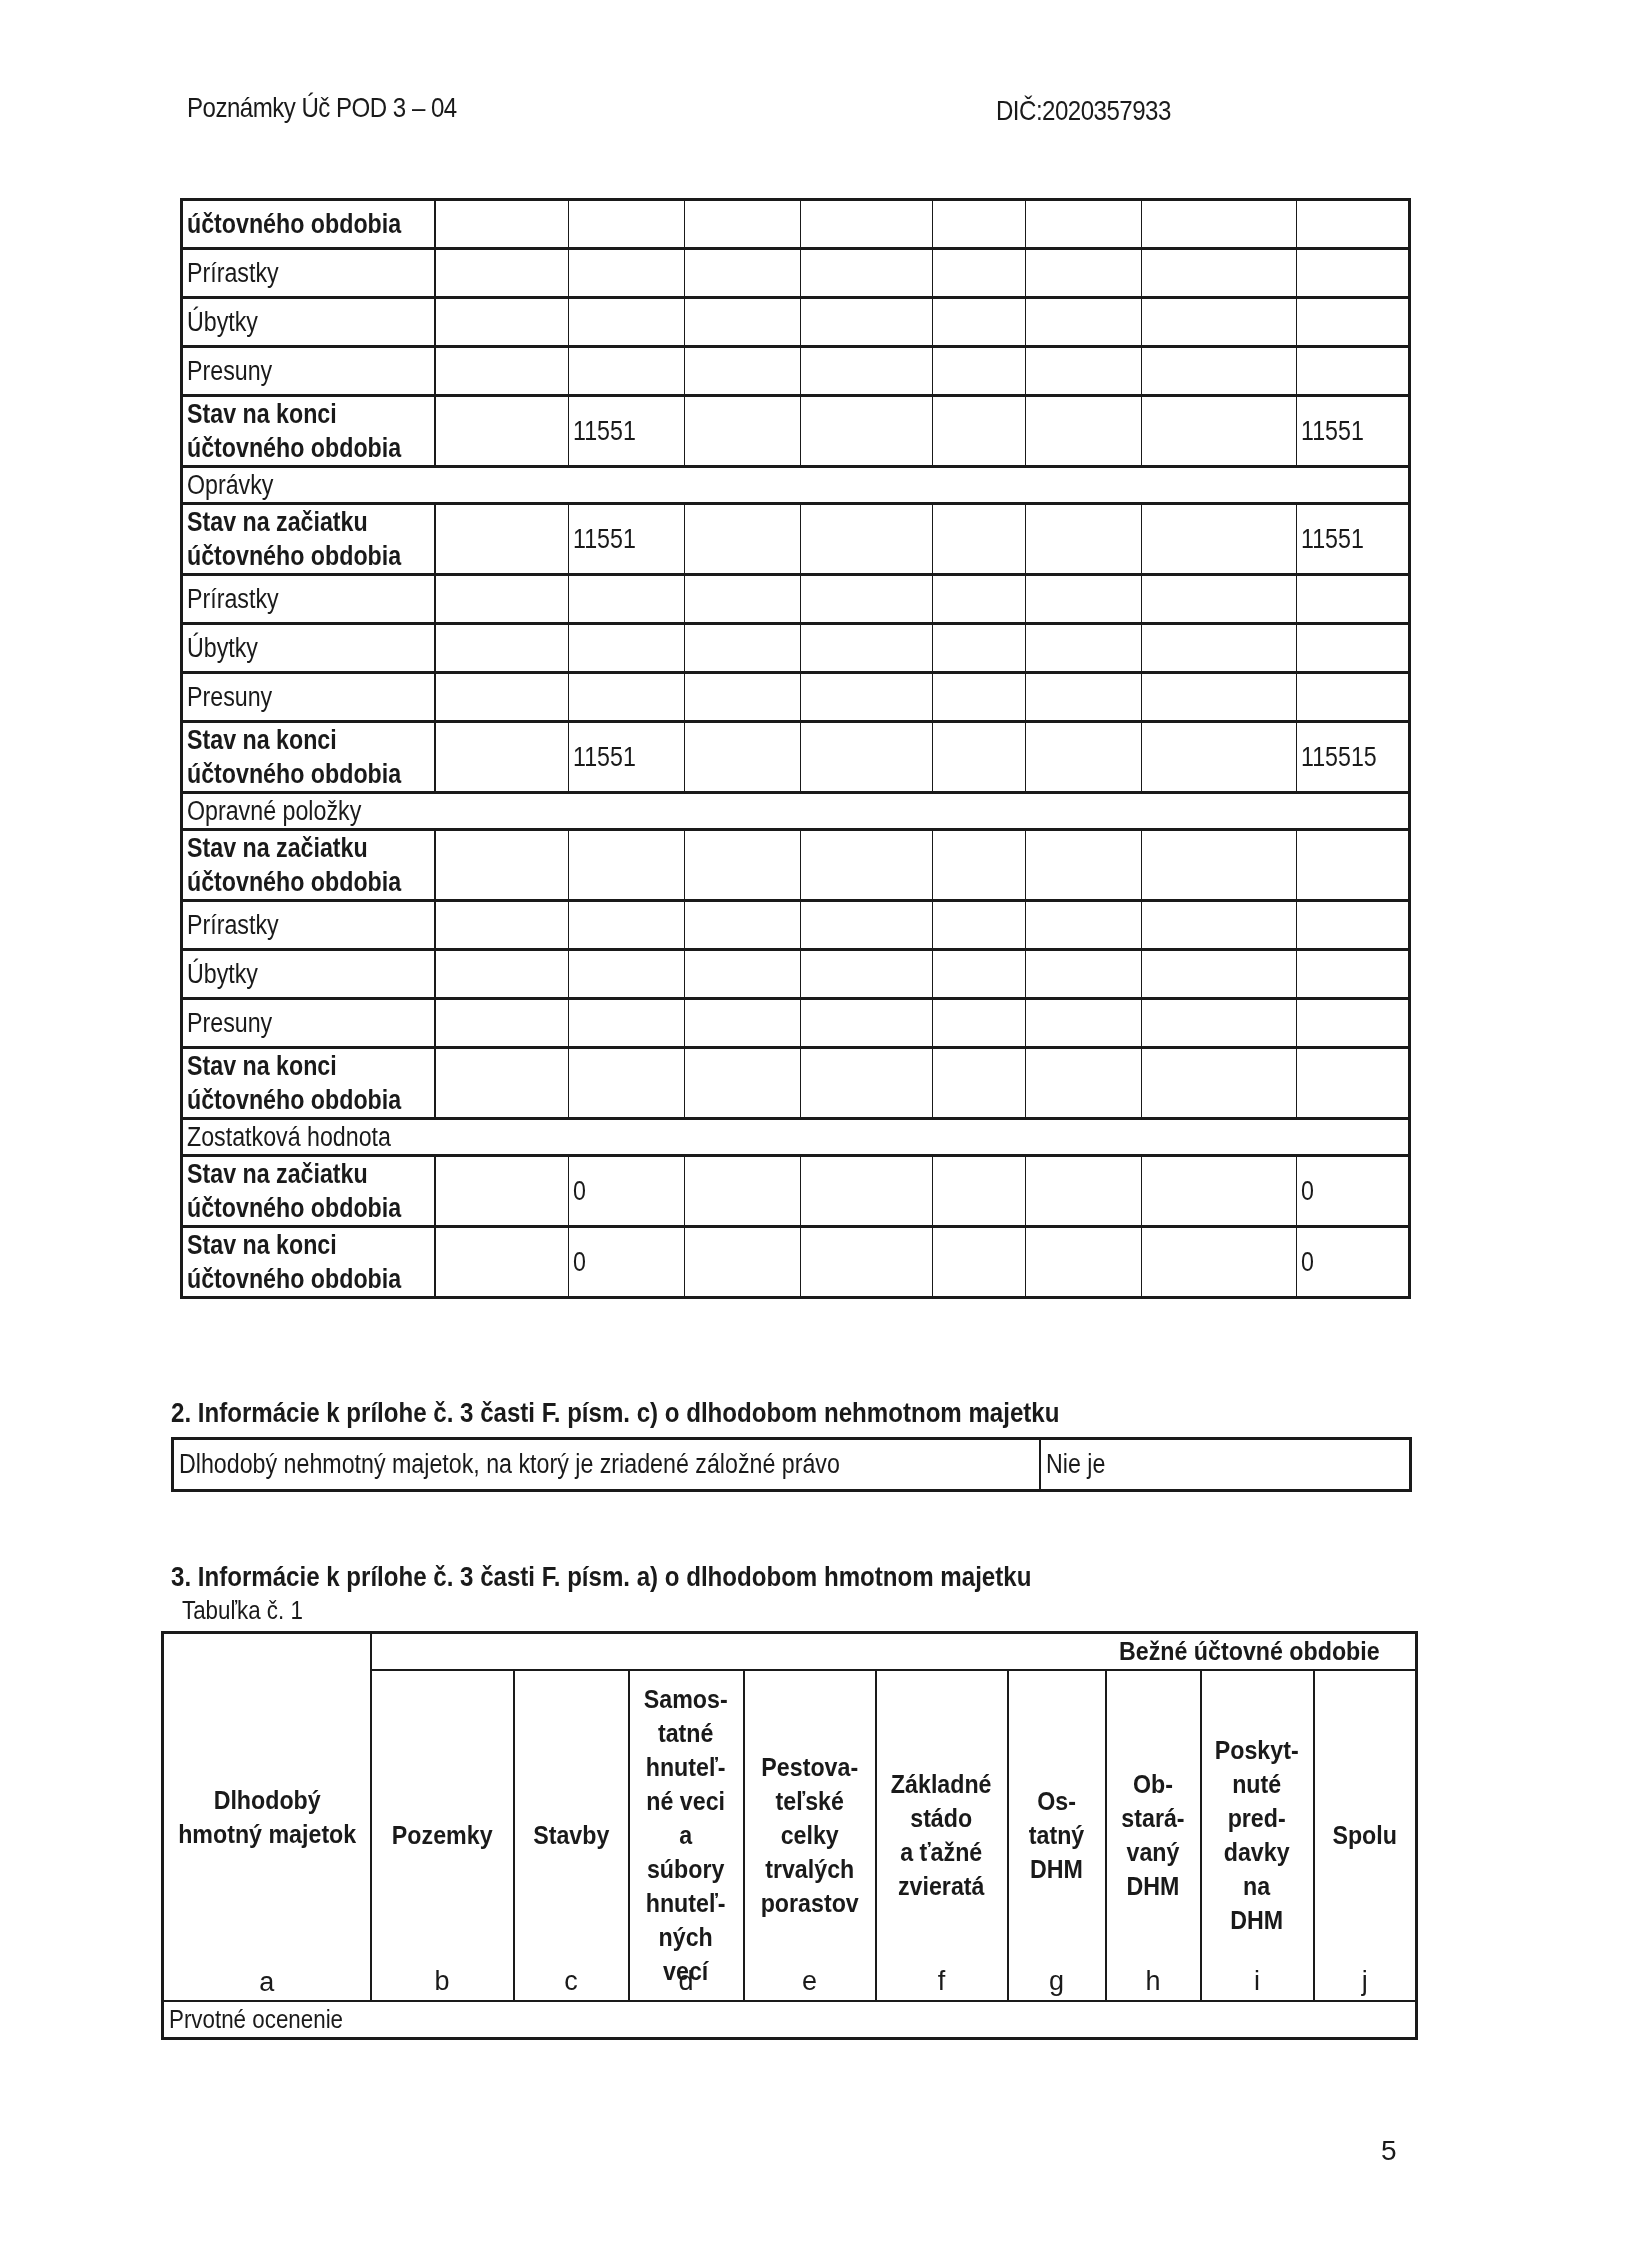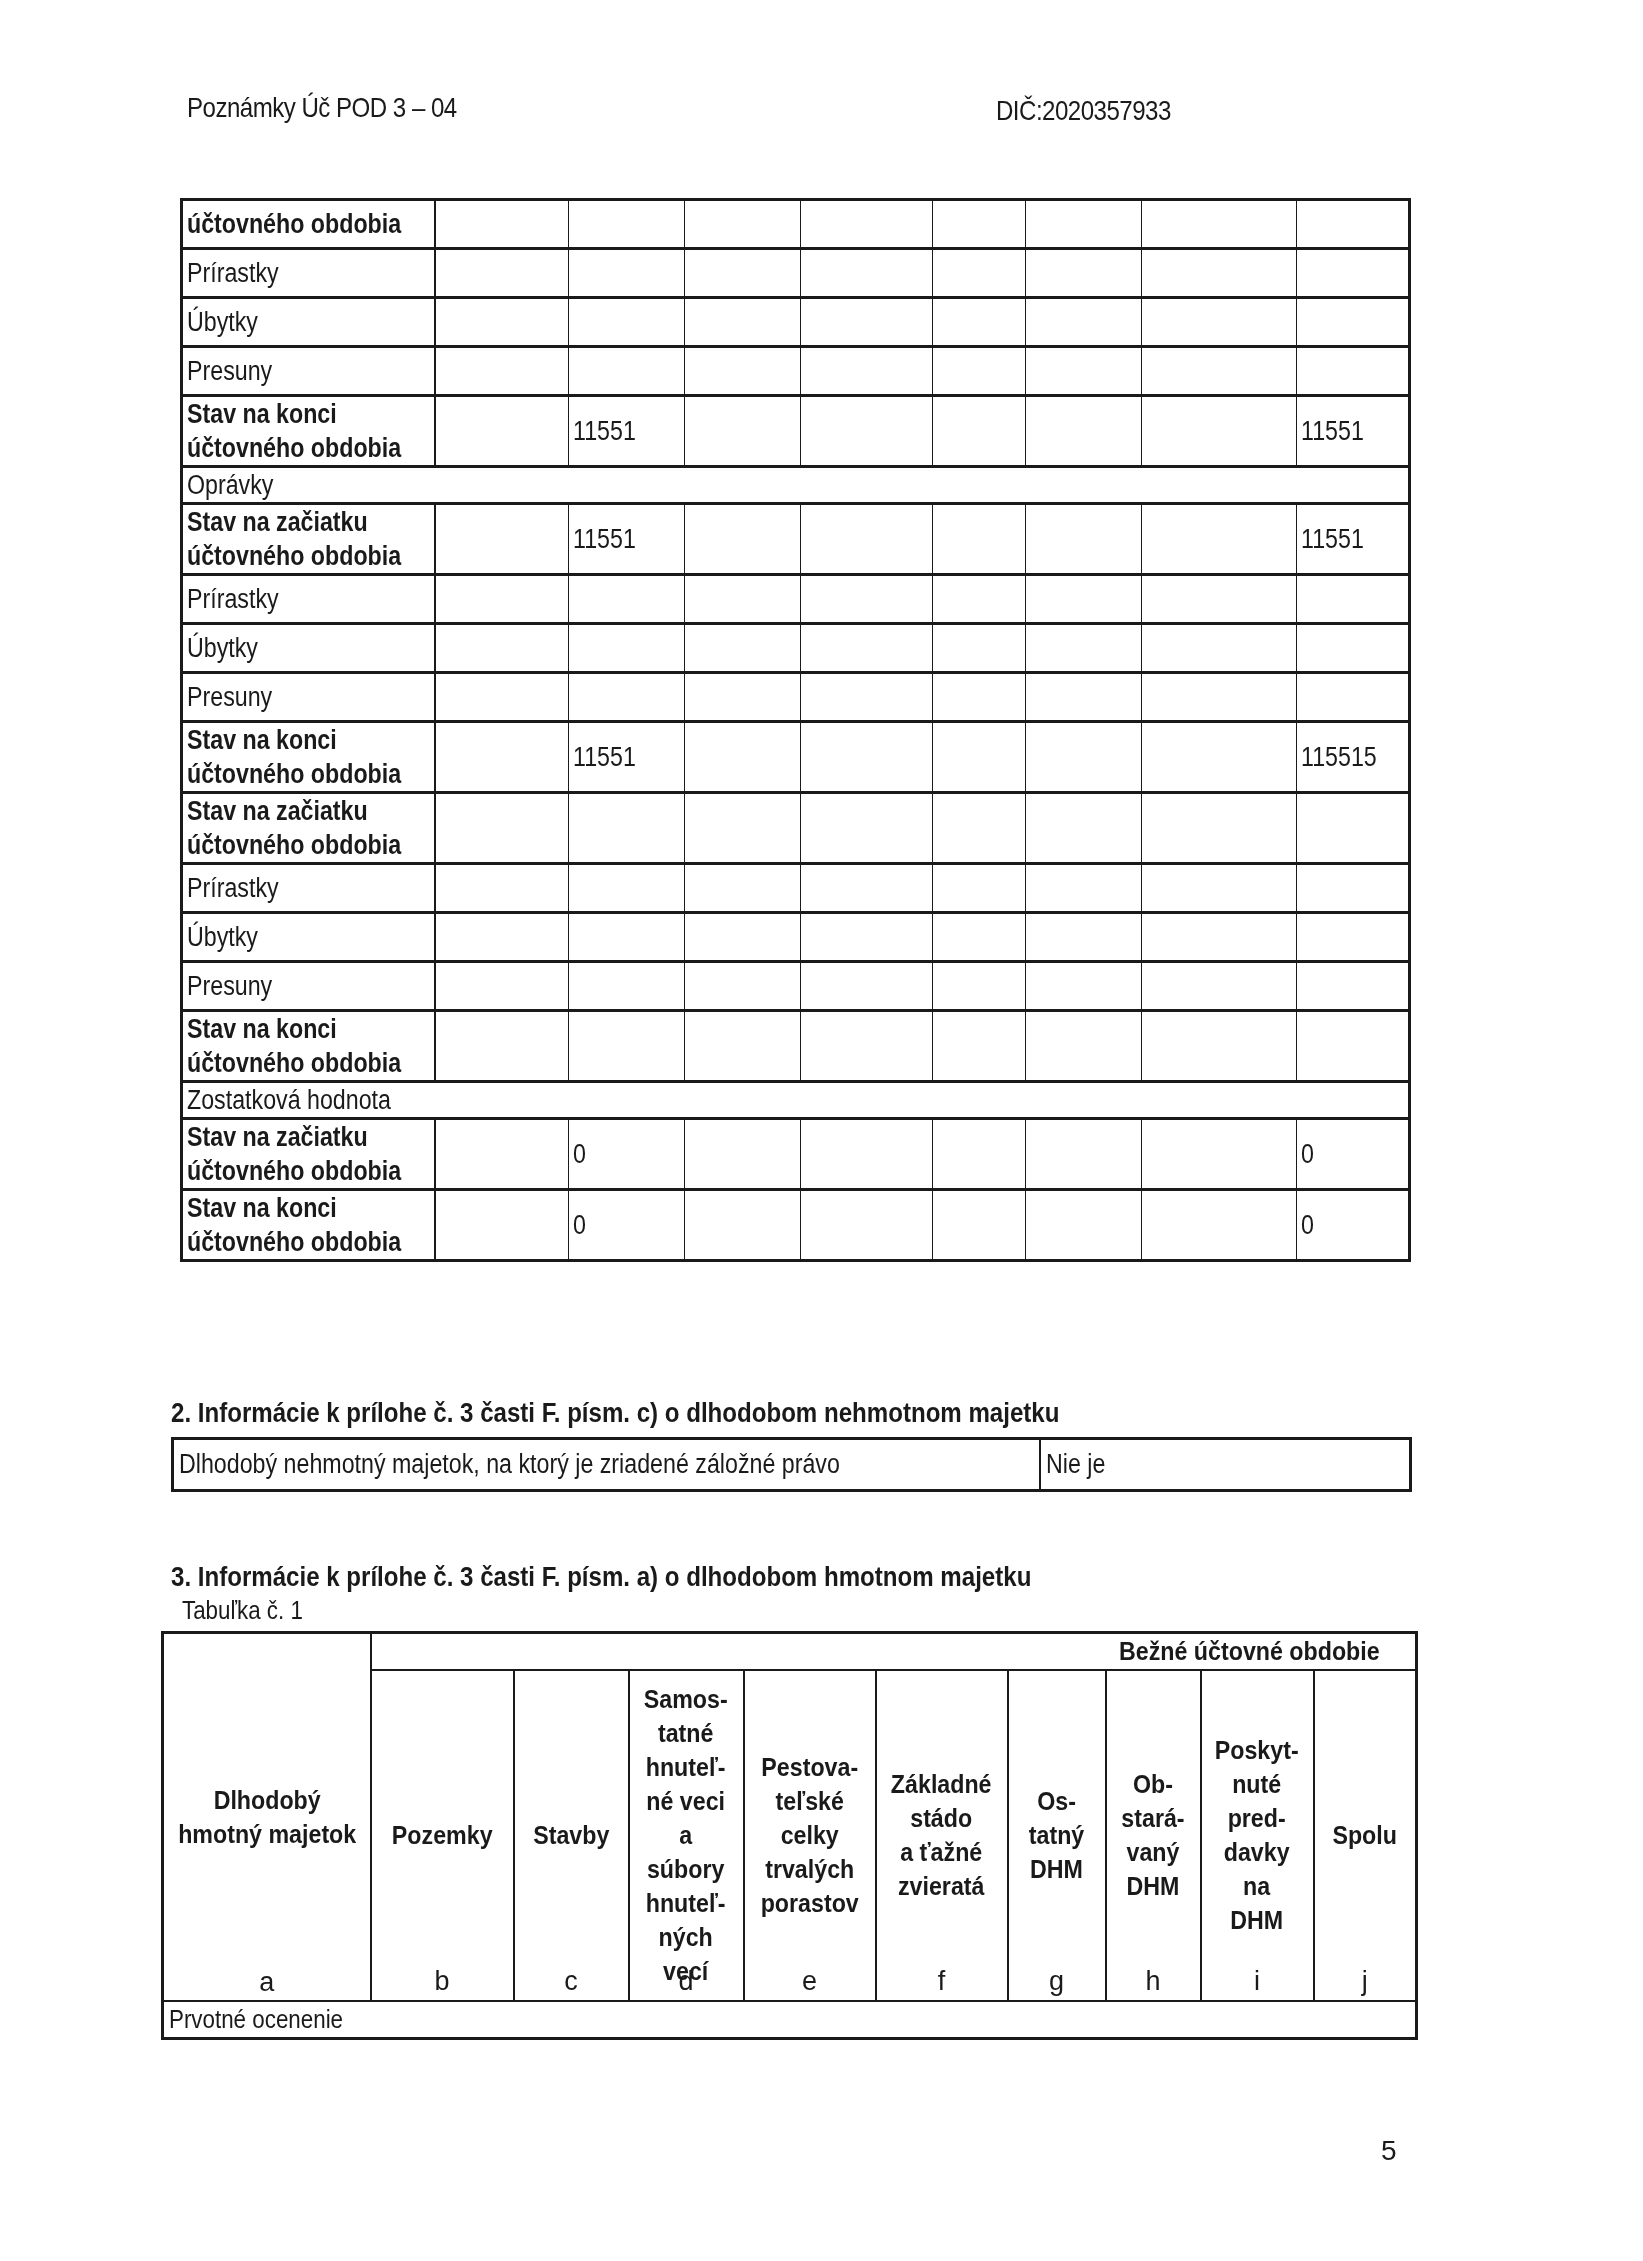--- a/index.html
+++ b/index.html
@@ -174,20 +174,23 @@
           <span class="txt" style="display: block;">účtovného obdobia</span>
         </td>
         <td><span class="txt"></span></td>
         <td><span class="txt">11551</span></td>
         <td><span class="txt"></span></td>
         <td><span class="txt"></span></td>
         <td><span class="txt"></span></td>
         <td><span class="txt"></span></td>
         <td><span class="txt"></span></td>
         <td><span class="txt">115515</span></td>
+      </tr>
+      <tr class="section" style="height: 35px;">
+        <td colspan="9"><span class="txt">Opravné položky</span></td>
       </tr>
       <tr style="height: 70px;">
         <td class="lbl b">
           <span class="txt" style="display: block;">Stav na začiatku</span>
           <span class="txt" style="display: block;">účtovného obdobia</span>
         </td>
         <td><span class="txt"></span></td>
         <td><span class="txt"></span></td>
         <td><span class="txt"></span></td>
         <td><span class="txt"></span></td>

